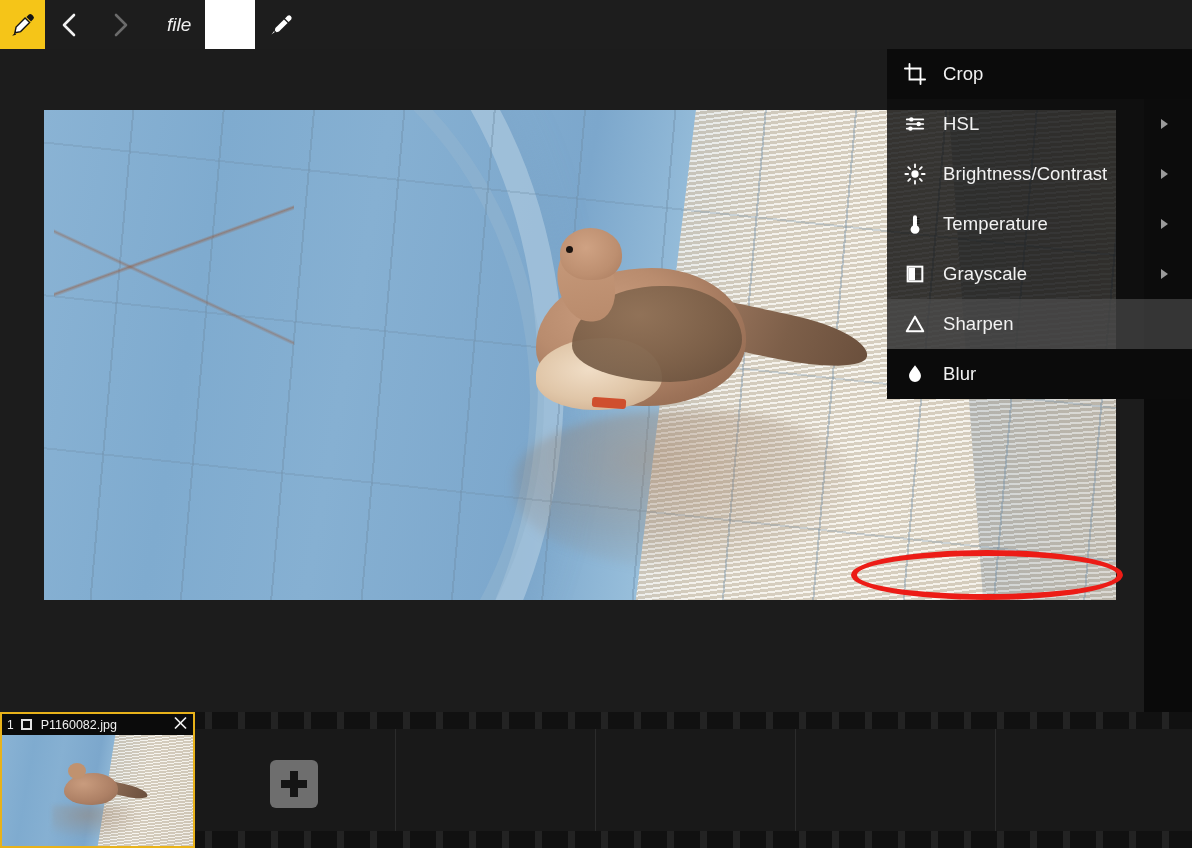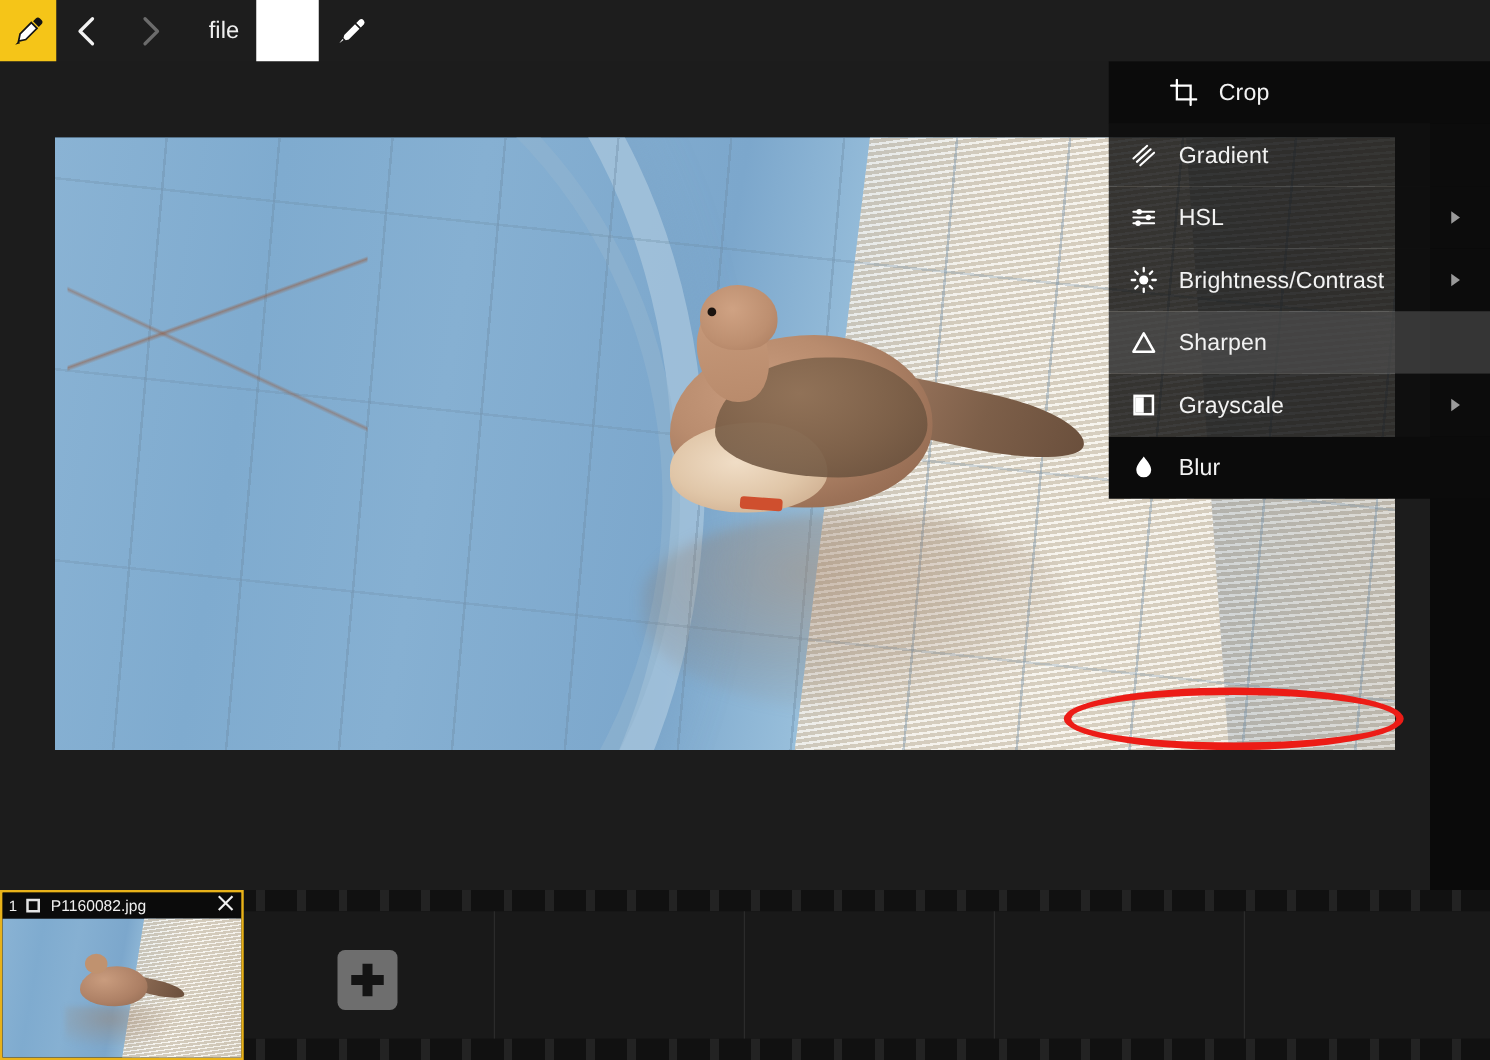--- a/index.html
+++ b/index.html
@@ -7,21 +7,21 @@
     width: 1192px; height: 848px;
     background: #1c1c1c;
     font-family: "Liberation Sans", sans-serif;
     overflow: hidden;
   }
   #app { position: relative; width: 1192px; height: 848px; background: #1c1c1c; }
 
   
   #toolbar {
     position: absolute; left: 0; top: 0; width: 1192px; height: 49px;
-    background: #1d1d1d; display: flex; align-items: stretch; z-index: 6;
+    background: #1d1d1d; display: flex; align-items: stretch; z-index: 6; font-style: italic;
   }
   .tb-pen {
     width: 45px; height: 49px; background: #f5c518;
     display: flex; align-items: center; justify-content: center; cursor: pointer;
   }
   .tb-nav {
     width: 50px; height: 49px; display: flex; align-items: center; justify-content: center;
     cursor: pointer;
   }
   .tb-nav.disabled { cursor: default; }
@@ -160,21 +160,21 @@
   }
   .ph-close {
     position: absolute; right: 8px; top: 0; height: 49px; width: 40px;
     display: flex; align-items: center; justify-content: center; cursor: pointer;
   }
   #menu-list { position: relative; }
   .menu-row {
     position: relative; height: 50px; display: flex; align-items: center;
     background: rgba(12,12,12,0.80); cursor: pointer;
   }
-  .menu-row.first { background: #0b0b0b; padding-left: 32px; }
+  .menu-row.first { background: #0b0b0b; }
   .menu-row.opaque { background: #0b0b0b; }
   .menu-row.active { background: rgba(58,58,58,0.92); }
   .mr-icon {
     width: 56px; height: 50px; display: flex; align-items: center; justify-content: center;
     color: #ffffff; flex: none;
   }
   .mr-label { color: #f2f2f2; font-size: 18.5px; letter-spacing: 0.1px; }
   .mr-arrow {
     position: absolute; right: 24px; top: 50%; transform: translateY(-50%);
     width: 0; height: 0; border-left: 7px solid #9a9a9a;
@@ -363,35 +363,20 @@
             <svg width="22" height="22" viewBox="0 0 24 24">
               <path d="M6 1v17h17" stroke="#ffffff" fill="none" stroke-width="2" stroke-linecap="round"></path>
               <path d="M1 6h17v17" stroke="#ffffff" fill="none" stroke-width="2" stroke-linecap="round"></path>
             </svg>
           </span>
           <span class="mr-label">Crop</span>
         </div>
         <div class="menu-row">
           <span class="mr-icon">
             <svg width="22" height="22" viewBox="0 0 24 24">
-              <g stroke="#ffffff" stroke-width="1.8" stroke-linecap="round">
-                <line x1="3" y1="15" x2="15" y2="4"></line>
-                <line x1="6" y1="18" x2="18" y2="7"></line>
-                <line x1="9" y1="21" x2="21" y2="10"></line>
-              </g>
-              <g stroke="#ffffff" stroke-width="1.2">
-                <line x1="7" y1="12" x2="12" y2="6"></line>
-              </g>
-            </svg>
-          </span>
-          <span class="mr-label">Gradient</span>
-        </div>
-        <div class="menu-row">
-          <span class="mr-icon">
-            <svg width="22" height="22" viewBox="0 0 24 24">
               <g stroke="#ffffff" stroke-width="1.9" stroke-linecap="round">
                 <line x1="3" y1="7" x2="21" y2="7"></line>
                 <line x1="3" y1="12" x2="21" y2="12"></line>
                 <line x1="3" y1="17" x2="21" y2="17"></line>
               </g>
               <circle cx="8" cy="7" r="2.4" fill="#ffffff"></circle>
               <circle cx="16" cy="12" r="2.4" fill="#ffffff"></circle>
               <circle cx="7" cy="17" r="2.4" fill="#ffffff"></circle>
             </svg>
           </span>
@@ -410,37 +395,51 @@
                 <line x1="4.6" y1="4.6" x2="6.7" y2="6.7"></line>
                 <line x1="17.3" y1="17.3" x2="19.4" y2="19.4"></line>
                 <line x1="19.4" y1="4.6" x2="17.3" y2="6.7"></line>
                 <line x1="6.7" y1="17.3" x2="4.6" y2="19.4"></line>
               </g>
             </svg>
           </span>
           <span class="mr-label">Brightness/Contrast</span>
           <span class="mr-arrow"></span>
         </div>
-        <div class="menu-row active">
-          <span class="mr-icon">
-            <svg width="22" height="22" viewBox="0 0 24 24">
-              <polygon points="12,4 21,20 3,20" fill="none" stroke="#ffffff" stroke-width="2.2" stroke-linejoin="round"></polygon>
-            </svg>
-          </span>
-          <span class="mr-label">Sharpen</span>
+        <div class="menu-row">
+          <span class="mr-icon">
+            <svg width="22" height="22" viewBox="0 0 24 24">
+              <path d="M12 2.5a2.2 2.2 0 0 1 2.2 2.2v9a4.8 4.8 0 1 1-4.4 0v-9A2.2 2.2 0 0 1 12 2.5z" fill="#ffffff"></path>
+              <g stroke="#111111" stroke-width="1.1" stroke-linecap="round">
+                <line x1="14.6" y1="6" x2="16.6" y2="6"></line>
+                <line x1="14.6" y1="8.6" x2="16.6" y2="8.6"></line>
+                <line x1="14.6" y1="11.2" x2="16.6" y2="11.2"></line>
+              </g>
+            </svg>
+          </span>
+          <span class="mr-label">Temperature</span>
+          <span class="mr-arrow"></span>
         </div>
         <div class="menu-row">
           <span class="mr-icon">
             <svg width="22" height="22" viewBox="0 0 24 24">
               <rect x="4" y="4" width="16" height="16" fill="none" stroke="#ffffff" stroke-width="2.2"></rect>
               <rect x="5.2" y="5.2" width="6.8" height="13.6" fill="#ffffff"></rect>
             </svg>
           </span>
           <span class="mr-label">Grayscale</span>
           <span class="mr-arrow"></span>
+        </div>
+        <div class="menu-row active">
+          <span class="mr-icon">
+            <svg width="22" height="22" viewBox="0 0 24 24">
+              <polygon points="12,4 21,20 3,20" fill="none" stroke="#ffffff" stroke-width="2.2" stroke-linejoin="round"></polygon>
+            </svg>
+          </span>
+          <span class="mr-label">Sharpen</span>
         </div>
         <div class="menu-row opaque">
           <span class="mr-icon">
             <svg width="22" height="22" viewBox="0 0 24 24">
               <path d="M12 2.5c4 5.2 6.5 8.3 6.5 11.6A6.5 6.5 0 0 1 5.5 14.1C5.5 10.8 8 7.7 12 2.5z" fill="#ffffff"></path>
             </svg>
           </span>
           <span class="mr-label">Blur</span>
         </div>
       </div>

